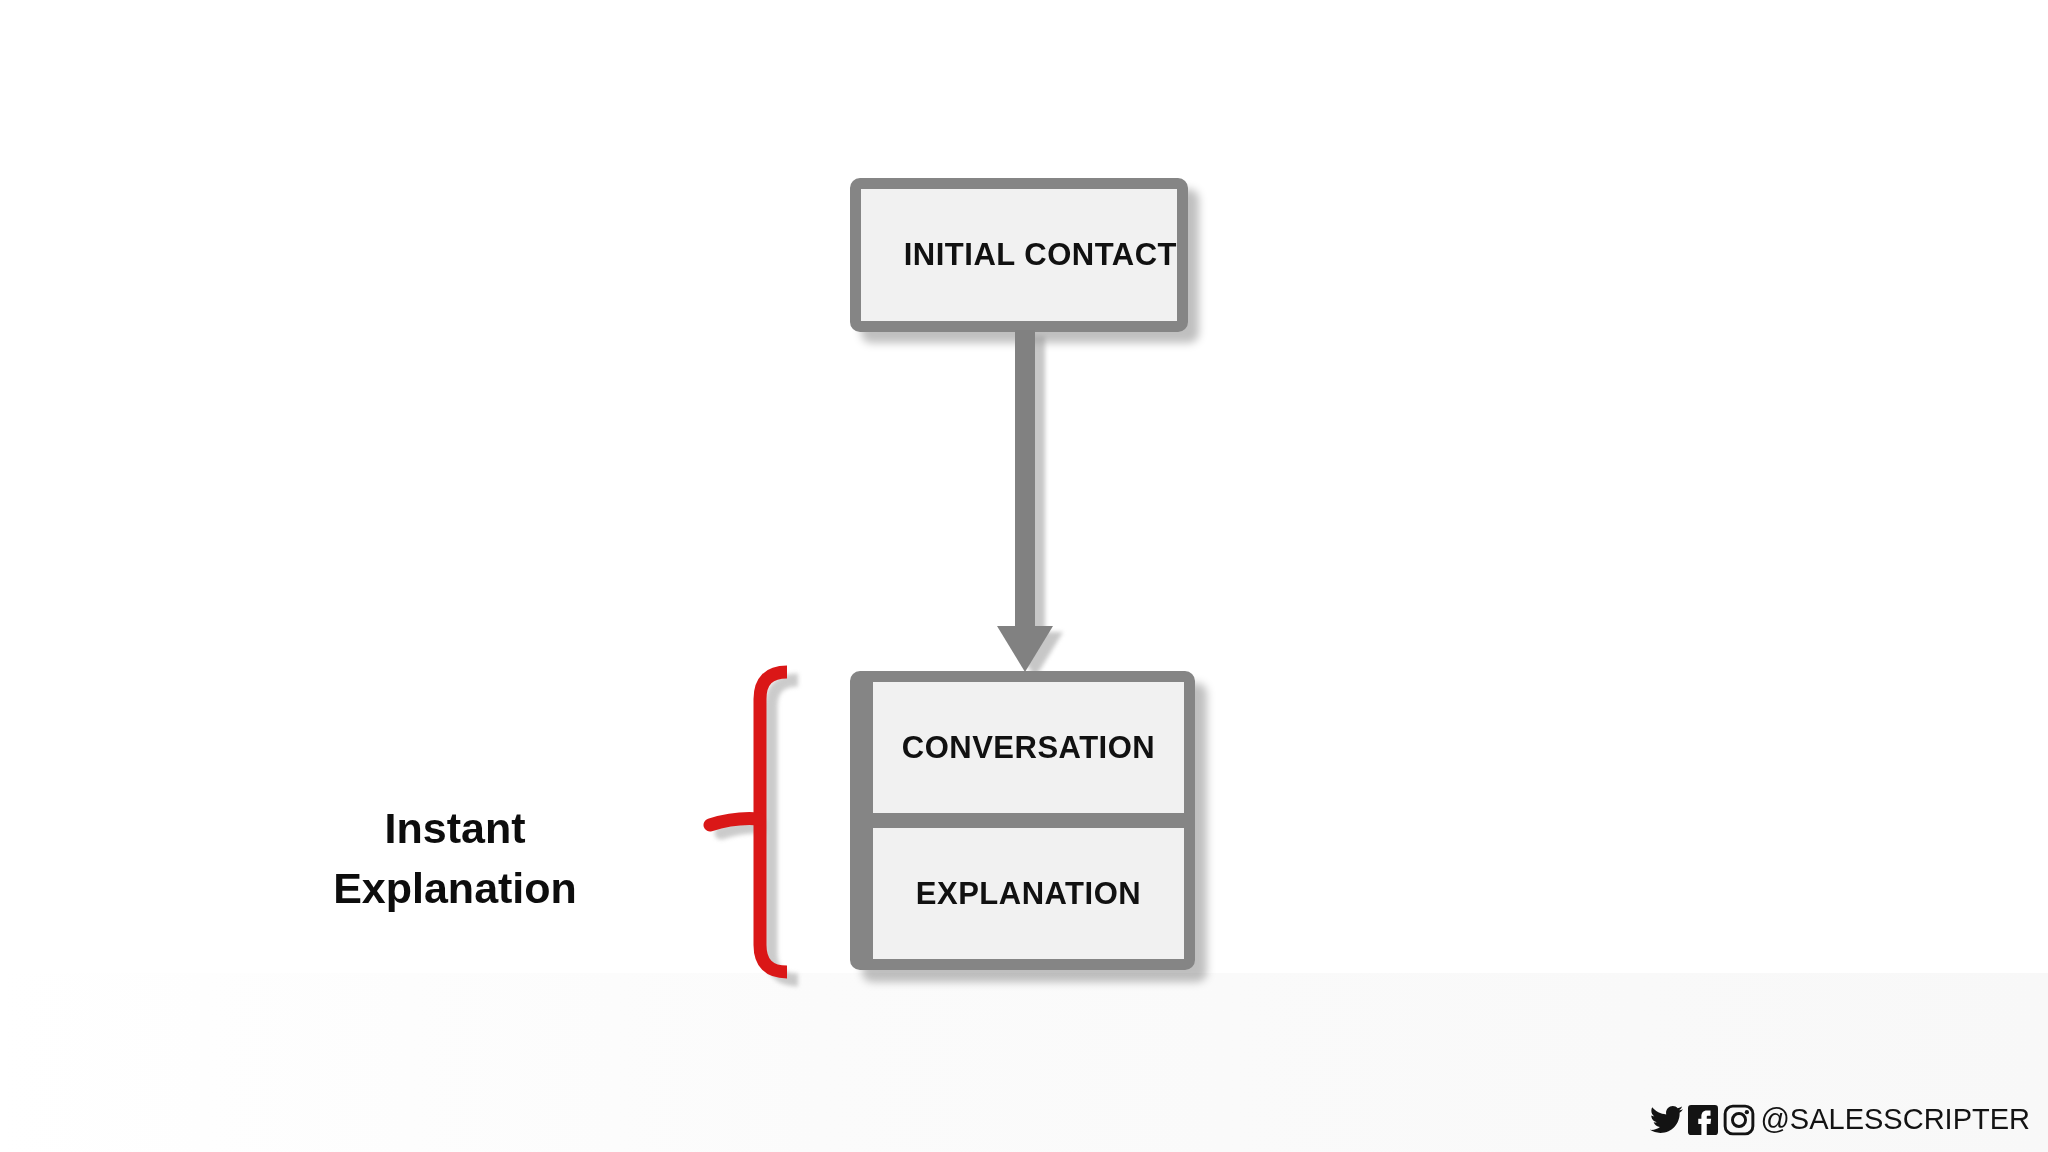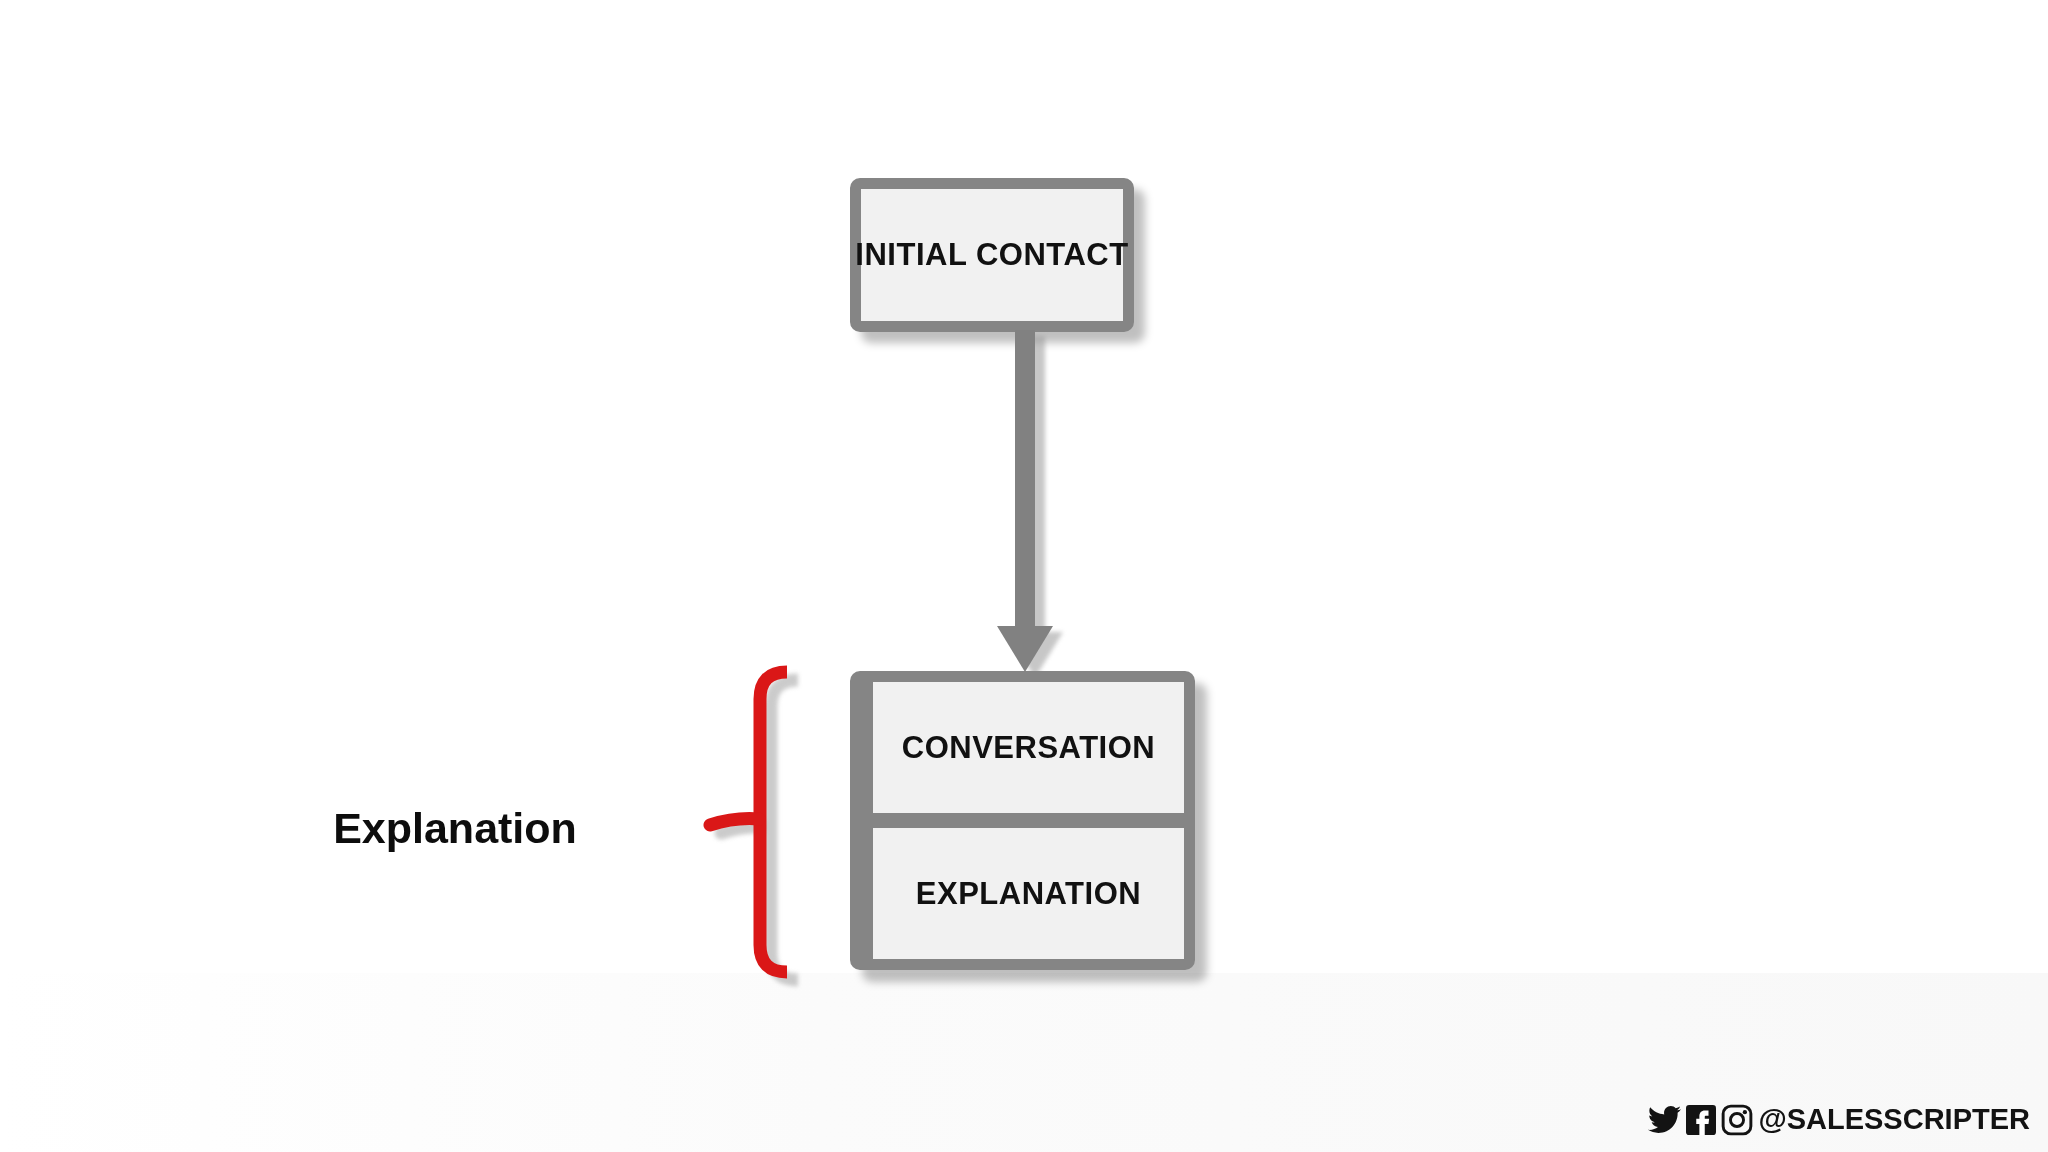--- a/index.html
+++ b/index.html
@@ -20,21 +20,21 @@
     position: absolute;
     box-sizing: border-box;
     background: #f1f1f1;
     border: 11px solid #858585;
     border-radius: 10px;
     box-shadow: 11px 11px 9px rgba(0,0,0,0.25);
     display: flex;
     align-items: center;
     justify-content: center;
   }
-  .top-node { left: 850px; top: 178px; width: 284px; height: 154px; }
+  .top-node { left: 850px; top: 178px; width: 338px; height: 154px; justify-content: flex-end; }
   .node-label, .cell-label {
     font-weight: bold;
     font-size: 31px;
     color: #111111;
     letter-spacing: 0.5px;
     white-space: nowrap;
   }
   .stack {
     position: absolute;
     left: 850px; top: 671px; width: 345px; height: 299px;
@@ -68,21 +68,21 @@
   }
   .watermark {
     position: absolute;
     right: 18px; bottom: 16px;
     display: flex;
     align-items: center;
     gap: 5px;
   }
   .watermark .icon { display: block; }
   .handle {
-    font-weight: bold;
+    font-weight: normal;
     font-size: 29px;
     letter-spacing: 0px;
     color: #131313;
     white-space: nowrap;
   }
 </style>
 </head>
 <body>
 
 <div class="stage">
@@ -123,20 +123,21 @@
       <path d="M 92 19 Q 65 19 65 46 L 65 292 Q 65 319 92 319"></path>
       <path d="M 15 172 Q 40 164 64 166" stroke-linecap="round"></path>
     </g>
     <g stroke="#da1717" stroke-width="13" fill="none">
       <path d="M 92 19 Q 65 19 65 46 L 65 292 Q 65 319 92 319"></path>
       <path d="M 15 172 Q 40 164 64 166" stroke-linecap="round"></path>
     </g>
   </svg>
 
   <div class="annotation">
+    <div>Instant</div>
     <div>Explanation</div>
   </div>
 
   <div class="watermark">
     <svg class="icon" width="33" height="33" viewBox="0 0 24 24">
       <path fill="#131313" d="M23.95 4.57c-.88.39-1.83.65-2.82.77 1.01-.61 1.79-1.57 2.16-2.72-.95.56-2 .96-3.13 1.18C19.27 2.85 18 2.25 16.58 2.25c-2.72 0-4.92 2.2-4.92 4.92 0 .39.04.76.13 1.12C7.69 8.09 4.07 6.13 1.64 3.16c-.43.72-.67 1.56-.67 2.47 0 1.71.87 3.21 2.19 4.1-.81-.03-1.57-.25-2.23-.62v.06c0 2.39 1.69 4.37 3.95 4.83-.41.11-.85.17-1.3.17-.31 0-.61-.03-.92-.09.63 1.95 2.45 3.38 4.6 3.42-1.68 1.32-3.81 2.1-6.1 2.1-.39 0-.78-.02-1.17-.07 2.19 1.39 4.77 2.21 7.56 2.21 9.05 0 14-7.5 14-13.99 0-.21 0-.42-.02-.63.96-.69 1.8-1.56 2.46-2.55z"></path>
     </svg>
     <svg class="icon" width="30" height="30" viewBox="0 0 24 24">
       <rect x="0" y="0" width="24" height="24" rx="2.5" fill="#131313"></rect>
       <path fill="#ffffff" d="M15.6 8.6H18V4.3h-2.9c-2.9 0-4.4 1.9-4.4 4.6V11H8.2v4.2h2.5V24h4.3v-8.8h3l.5-4.2h-3.5V9.4c0-.5.2-.8.6-.8z"></path>

